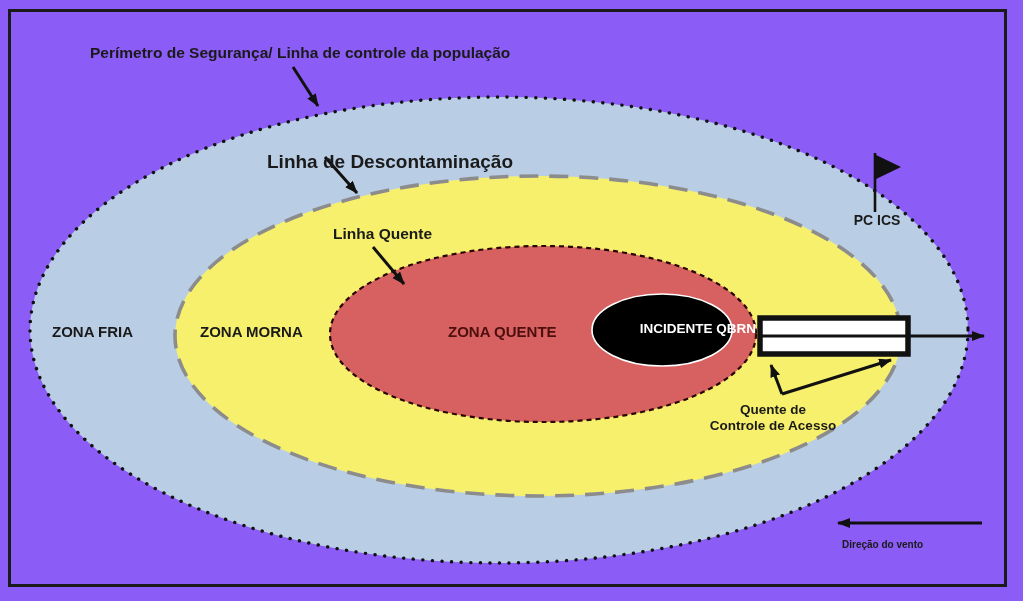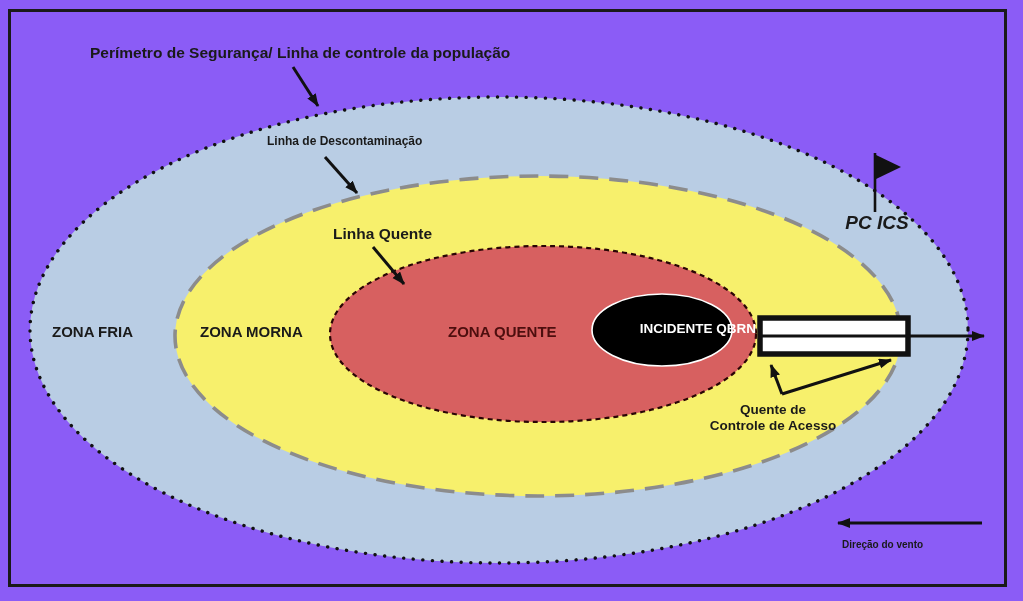--- a/index.html
+++ b/index.html
@@ -27,23 +27,23 @@
   }
   .label {
     position: absolute;
     font-weight: bold;
     color: #1a1a1a;
     white-space: nowrap;
     line-height: 1.1;
   }
   .label.centered { transform: translateX(-50%); text-align: center; }
   .lbl-title { left: 90px; top: 44px; font-size: 15.5px; }
-  .lbl-decon { left: 267px; top: 135px; font-size: 12px; }
+  .lbl-decon { left: 267px; top: 152px; font-size: 19px; }
   .lbl-hotline { left: 333px; top: 225px; font-size: 15.5px; }
-  .lbl-pcics { left: 877px; top: 213px; font-size: 19px; font-style: italic; }
+  .lbl-pcics { left: 877px; top: 213px; font-size: 14px; }
   .lbl-fria  { left: 52px;  top: 324px; font-size: 15px; }
   .lbl-morna { left: 200px; top: 324px; font-size: 15px; }
   .lbl-quente { left: 448px; top: 324px; font-size: 15px; color: #4d0e0e; text-align: right; }
   .lbl-incident { left: 662px; top: 322px; font-size: 13.5px; color: #ffffff; margin-left: 36px; }
   .lbl-corridor { left: 832px; top: 272px; font-size: 14.5px; line-height: 17.5px; }
   .lbl-access { left: 773px; top: 402px; font-size: 13.5px; line-height: 15.5px; }
   .lbl-wind { left: 842px; top: 539px; font-size: 10px; }
 </style>
 </head>
 <body>

